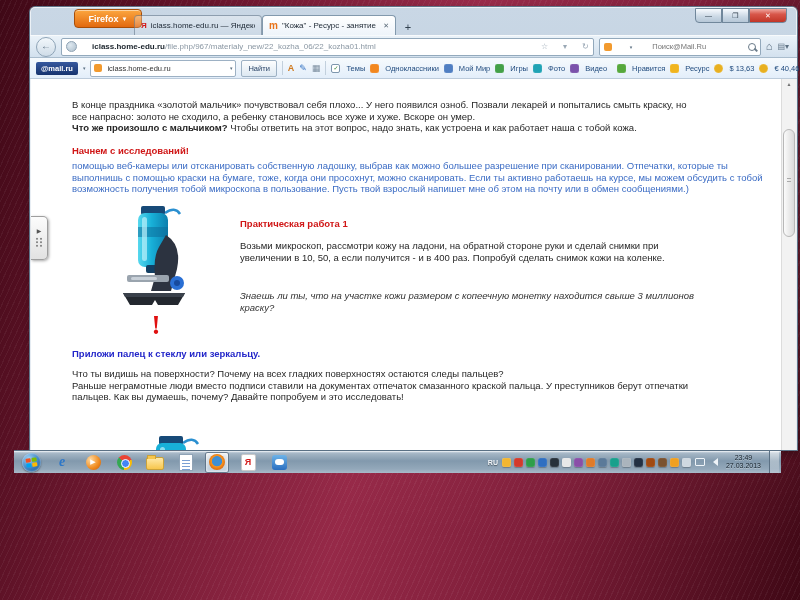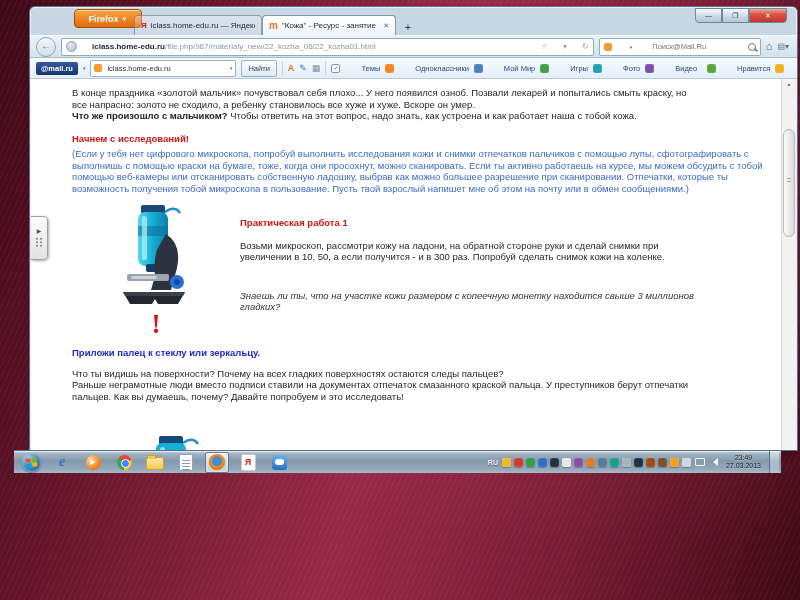--- a/index.html
+++ b/index.html
@@ -66,33 +66,33 @@
     font-size:7.5px;color:#1f4a7d}
   .mr-logo{height:13px;padding:0 5px;background:linear-gradient(#35589e,#16336e);color:#fff;border-radius:2px;
     font-size:7.5px;font-weight:bold;display:flex;align-items:center;flex:none}
   .mr-search{width:138px;height:15px;background:#fff;border:1px solid #9db1c4;border-radius:2px;display:flex;
     align-items:center;padding:0 3px;gap:3px;flex:none}
   .mr-search input{flex:1;min-width:0;border:0;outline:0;font-size:7.5px;color:#333;background:transparent;font-family:inherit}
   .mr-find{height:15px;padding:0 6px;border:1px solid #9db1c4;border-radius:2px;display:flex;align-items:center;
     background:linear-gradient(#fdfefe,#dde8f2);color:#1f3a5f;flex:none}
   .sep{width:1px;height:14px;background:#c2d0dd;flex:none}
   .tool-ic{font-size:9px;line-height:9px;flex:none}
-  .item{display:flex;align-items:flex-end;gap:21px;white-space:nowrap;flex:none}
+  .item{display:flex;align-items:flex-end;gap:6px;white-space:nowrap;flex:none}
   .ic{width:9px;height:9px;border-radius:2px;flex:none;box-shadow:inset 0 0 1px rgba(255,255,255,.7)}
   .ic-check{background:#fff;border:1px solid #7d96ad;width:7px;height:7px;color:#2d7d2d;font-size:6px;line-height:7px;text-align:center}
   .ic-ok{background:#f2871f}.ic-world{background:#4f7ec2}.ic-game{background:#43a047}
   .ic-photo{background:#1fa3b5}.ic-video{background:#7b52ab}.ic-like{background:#56a83c}
   .ic-music{background:#f0b41e}.ic-coin{background:#e8b020;border-radius:50%}
   .ic-sun{background:#ffc928;border-radius:50%}
   .spacer{flex:1}
   .caret{font-size:5px;color:#5d7183}
 
   
   .content{position:absolute;left:1px;top:72px;right:1px;bottom:0;background:#fff;overflow:hidden}
-  .pagetext{position:absolute;left:0;top:0;right:15px;bottom:0;padding:8px 10px 0 41px;
+  .pagetext{position:absolute;left:0;top:0;right:15px;bottom:0;padding:20px 10px 0 41px;
     font-size:9.5px;line-height:11.5px;color:#262626}
   .line{white-space:nowrap}
   .bold{font-weight:bold}
   .red-h{color:#d01717;font-weight:bold;margin:11px 0 4px}
   .note{color:#3a6bc4}
   .row{display:flex;margin-top:10px}
   .micro-col{width:168px;display:flex;flex-direction:column;align-items:center;flex:none}
   .micro{width:86px;height:104px}
   .bang{color:#e01010;font-size:27px;font-weight:bold;line-height:26px;margin-top:3px;font-family:"Liberation Serif",serif}
   .pr-col{flex:1;padding-top:13px;min-width:0}
@@ -270,23 +270,22 @@
     </div>
 
     <div class="content">
       <div class="pagetext">
         <div class="line">В конце праздника «золотой мальчик» почувствовал себя плохо... У него появился озноб. Позвали лекарей и попытались смыть краску, но</div>
         <div class="line">все напрасно: золото не сходило, а ребенку становилось все хуже и хуже. Вскоре он умер.</div>
         <div class="line"><span class="bold">Что же произошло с мальчиком?</span><span> Чтобы ответить на этот вопрос, надо знать, как устроена и как работает наша с тобой кожа.</span></div>
 
         <div class="red-h">Начнем с исследований!</div>
         <div class="note">
-          <div class="line">(Если у тебя нет цифрового микроскопа, попробуй выполнить исследования кожи и снимки отпечатков пальчиков с помощью лупы, сфотографировать с</div>
+          <div class="line">помощью веб-камеры или отсканировать собственную ладошку, выбрав как можно большее разрешение при сканировании. Отпечатки, которые ты</div>
           <div class="line">выполнишь с помощью краски на бумаге, тоже, когда они просохнут, можно сканировать. Если ты активно работаешь на курсе, мы можем обсудить с тобой</div>
-          <div class="line">помощью веб-камеры или отсканировать собственную ладошку, выбрав как можно большее разрешение при сканировании. Отпечатки, которые ты</div>
           <div class="line">возможность получения тобой микроскопа в пользование. Пусть твой взрослый напишет мне об этом на почту или в обмен сообщениями.)</div>
         </div>
 
         <div class="row">
           <div class="micro-col">
             <svg class="micro" viewBox="0 0 86 104">
               <defs>
                 <linearGradient id="mbody" x1="0" y1="0" x2="1" y2="0">
                   <stop offset="0" stop-color="#57d8ee"></stop>
                     <stop offset=".45" stop-color="#18b0d8"></stop>
@@ -305,24 +304,24 @@
               <circle cx="64" cy="78" r="7" fill="#2a6fd4"></circle>
                 <circle cx="64" cy="78" r="3" fill="#174a9e"></circle>
               <path d="M10 88 h62 l-7 12 h-20 l-3 -5 l-3 5 h-22 z" fill="#23282f"></path>
               <path d="M10 88 h62 l-2 4 h-58 z" fill="#3a414b"></path>
             </svg>
             <div class="bang">!</div>
           </div>
           <div class="pr-col">
             <div class="pr-title">Практическая работа 1</div>
             <div class="line">Возьми микроскоп, рассмотри кожу на ладони, на обратной стороне руки и сделай снимки при</div>
-            <div class="line">увеличении в 10, 50, а если получится - и в 300 раз. Попробуй сделать снимок кожи на коленке.</div>
+            <div class="line">увеличении в 10, 50, а если получится - и в 400 раз. Попробуй сделать снимок кожи на коленке.</div>
             <div class="fact">
               <div class="line">Знаешь ли ты, что на участке кожи размером с копеечную монетку находится свыше 3 миллионов</div>
-              <div class="line">гладких?</div>
+              <div class="line">краску?</div>
             </div>
           </div>
         </div>
 
         <div class="blue-h">Приложи палец к стеклу или зеркальцу.</div>
         <div class="line">Что ты видишь на поверхности? Почему на всех гладких поверхностях остаются следы пальцев?</div>
         <div class="line">Раньше неграмотные люди вместо подписи ставили на документах отпечаток смазанного краской пальца. У преступников берут отпечатки</div>
         <div class="line">пальцев. Как вы думаешь, почему? Давайте попробуем и это исследовать!</div>
       </div>
 

